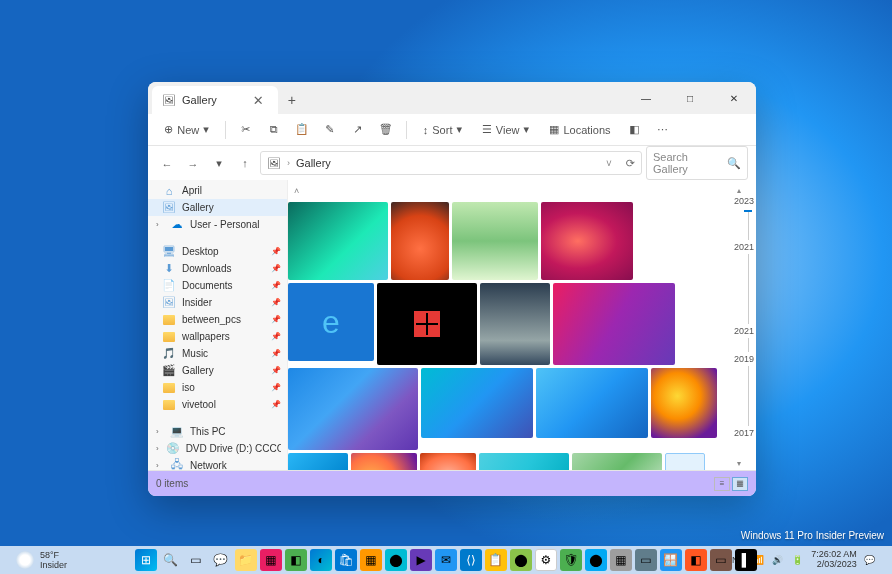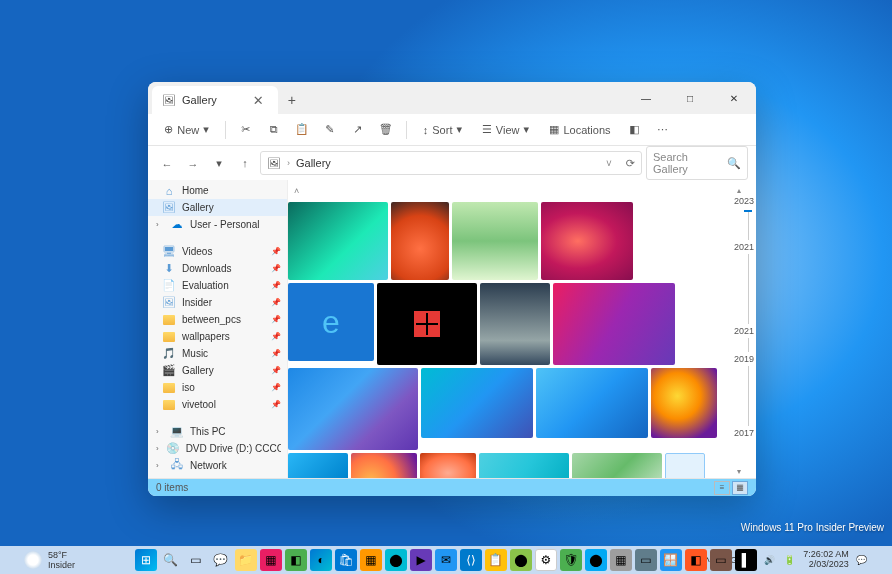--- a/index.html
+++ b/index.html
@@ -1,19 +1,19 @@
 <!DOCTYPE html>
 <html><head>
 <meta charset="utf-8">
 <style>
 *{box-sizing:border-box;margin:0;padding:0;font-family:"Segoe UI",Arial,sans-serif;}
 body{width:892px;height:574px;overflow:hidden;position:relative;background:linear-gradient(135deg,#1e6bb8 0%,#3a8de0 20%,#64b5f6 50%,#42a5f5 70%,#1976d2 100%);}
 .desktop-bg{position:absolute;inset:0;background:radial-gradient(ellipse 60% 80% at 75% 45%,#a5d6f7 0%,#64b5f6 20%,#2196f3 40%,#1565c0 70%),radial-gradient(ellipse 40% 60% at 20% 60%,#90caf9 0%,transparent 50%),linear-gradient(135deg,#0d47a1 0%,#1976d2 50%,#42a5f5 100%);}
 .desktop-bg::before{content:"";position:absolute;inset:0;background:radial-gradient(circle 200px at 70% 50%,rgba(255,255,255,0.3) 0%,transparent 60%),radial-gradient(ellipse 250px 300px at 65% 55%,rgba(100,200,255,0.4) 0%,transparent 70%);}
-.watermark{position:absolute;right:8px;bottom:40px;text-align:right;color:#fff;font-size:10px;text-shadow:0 1px 2px rgba(0,0,0,0.4);}
+.watermark{position:absolute;right:8px;bottom:32px;text-align:right;color:#fff;font-size:10px;text-shadow:0 1px 2px rgba(0,0,0,0.4);}
 .watermark div{line-height:1.3;}
 .window{position:absolute;left:148px;top:82px;width:608px;height:414px;background:#f7f7f7;border-radius:8px;box-shadow:0 12px 40px rgba(0,0,0,0.3);display:flex;flex-direction:column;overflow:hidden;}
 .titlebar{height:32px;display:flex;align-items:stretch;background:#f0f0f0;}
 .tab{display:flex;align-items:center;gap:6px;padding:0 14px 0 10px;background:#fff;border-radius:6px 6px 0 0;margin:4px 0 0 4px;font-size:11px;color:#333;position:relative;}
 .tab-icon{width:14px;height:14px;display:inline-flex;align-items:center;justify-content:center;}
 .tab-close{margin-left:30px;font-size:13px;color:#666;cursor:pointer;}
 .new-tab{width:28px;display:flex;align-items:center;justify-content:center;font-size:14px;color:#555;margin-top:4px;}
 .title-spacer{flex:1;}
 .win-controls{display:flex;}
 .win-btn{width:44px;display:flex;align-items:center;justify-content:center;color:#333;font-size:10px;}
@@ -40,25 +40,25 @@
 .content{flex:1;display:flex;overflow:hidden;}
 .gallery{flex:1;overflow-y:auto;padding:0 4px 0 0;}
 .gal-header{padding:6px 0 6px 6px;display:flex;align-items:center;gap:6px;}
 .gal-header .up{font-size:9px;color:#888;}
 .gal-grid{display:flex;flex-wrap:wrap;gap:3px;padding-left:0;}
 .thumb{height:78px;border-radius:2px;background:#ccc;flex-shrink:0;}
 .timeline{width:34px;display:flex;flex-direction:column;align-items:center;padding:6px 0;font-size:9px;color:#555;position:relative;}
 .timeline .tick{position:absolute;right:2px;}
 .timeline .line{position:absolute;right:7px;width:1px;background:#ccc;}
 .timeline .marker{position:absolute;right:4px;width:8px;height:2px;background:#0078d4;}
-.statusbar{height:18px;background:#7dd3fc;border-top:1px solid #e5e5e5;display:flex;align-items:center;padding:0 8px;font-size:10px;color:#555;}
+.statusbar{height:26px;background:#c4b5fd;border-top:1px solid #e5e5e5;display:flex;align-items:center;padding:0 8px;font-size:10px;color:#555;}
 .statusbar .views{margin-left:auto;display:flex;gap:2px;}
 .view-btn{width:16px;height:14px;border:1px solid #bbb;display:flex;align-items:center;justify-content:center;font-size:8px;}
 .view-btn.active{background:#d0e4f5;border-color:#6ba8dc;}
-.taskbar{position:absolute;left:0;right:0;bottom:0;height:28px;background:rgba(230,240,250,0.85);backdrop-filter:blur(10px);display:flex;align-items:center;padding:0 24px;}
+.taskbar{position:absolute;left:0;right:0;bottom:0;height:28px;background:rgba(230,240,250,0.85);backdrop-filter:blur(10px);display:flex;align-items:center;padding:0 16px;}
 .tb-left{display:flex;align-items:center;gap:6px;font-size:9px;color:#333;}
 .tb-weather-icon{width:18px;height:18px;background:radial-gradient(circle,#fff 40%,#cde 70%);border-radius:50%;}
 .tb-center{position:absolute;left:50%;transform:translateX(-50%);display:flex;align-items:center;gap:3px;}
 .tb-icon{width:22px;height:22px;border-radius:3px;display:flex;align-items:center;justify-content:center;font-size:12px;}
 .tb-right{margin-left:auto;display:flex;align-items:center;gap:8px;font-size:9px;color:#333;}
 .tb-time{text-align:right;line-height:1.1;}
 
 .ic-home{color:#5b9bd5;}
 .ic-gallery{color:#5b9bd5;}
 .ic-cloud{color:#0078d4;}
@@ -132,45 +132,45 @@
       <span>Search Gallery</span>
       <span>🔍</span>
     </div>
   </div>
 
   <div class="body">
 
     <div class="sidebar">
       <div class="side-item">
           <span class="side-icon ic-home">⌂</span>
-          <span>Home</span>
+          <span>April</span>
         </div>
       <div class="side-item active">
           <span class="side-icon ic-gallery">🖼</span>
           <span>Gallery</span>
         </div>
       <div class="side-item has-exp">
           <span class="side-exp">›</span>
           <span class="side-icon ic-cloud">☁</span>
           <span>User - Personal</span>
         </div>
       <div class="side-gap"></div>
       <div class="side-item">
           <span class="side-icon ic-desktop">🖥</span>
-          <span>Videos</span>
+          <span>Desktop</span>
           <span class="pin">📌</span>
         </div>
       <div class="side-item">
           <span class="side-icon ic-dl">⬇</span>
           <span>Downloads</span>
           <span class="pin">📌</span>
         </div>
       <div class="side-item">
           <span class="side-icon ic-doc">📄</span>
-          <span>Evaluation</span>
+          <span>Documents</span>
           <span class="pin">📌</span>
         </div>
       <div class="side-item">
           <span class="side-icon ic-pic">🖼</span>
           <span>Insider</span>
           <span class="pin">📌</span>
         </div>
       <div class="side-item">
           <span class="side-icon">
             <span class="ic-folder"></span>

